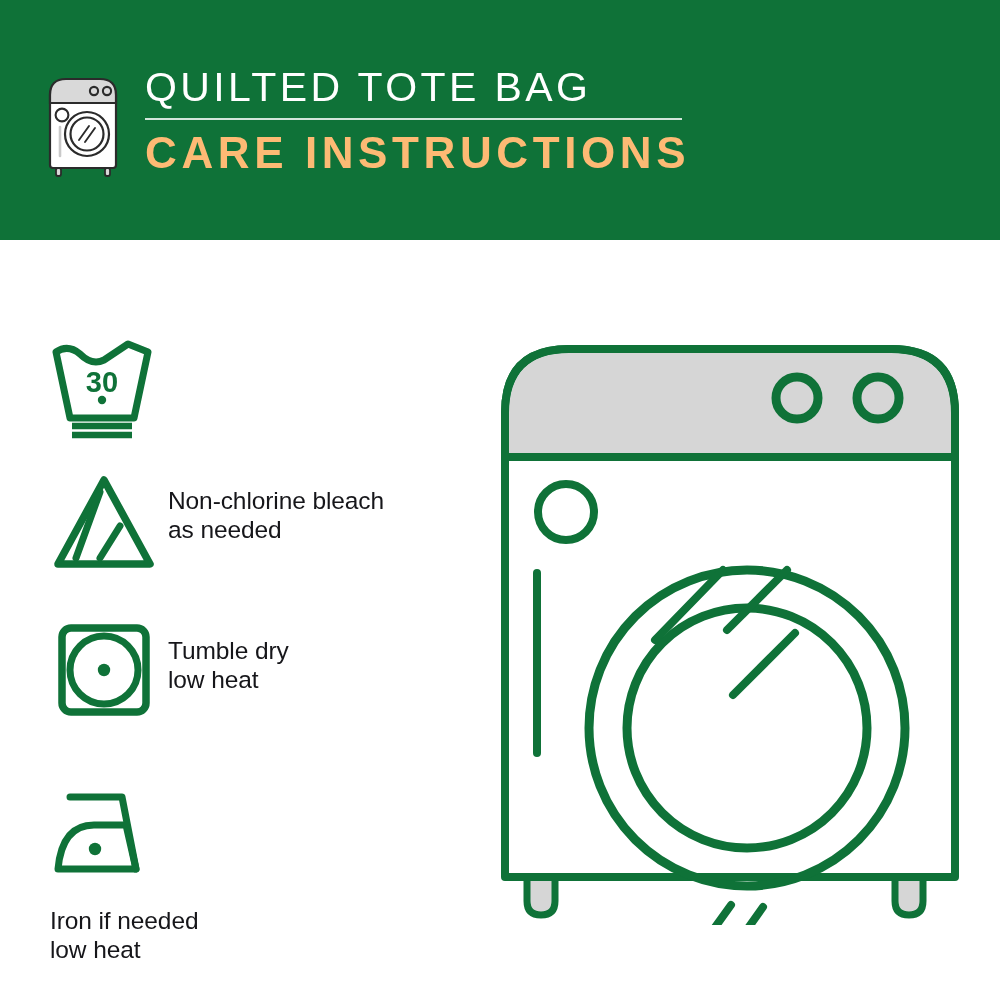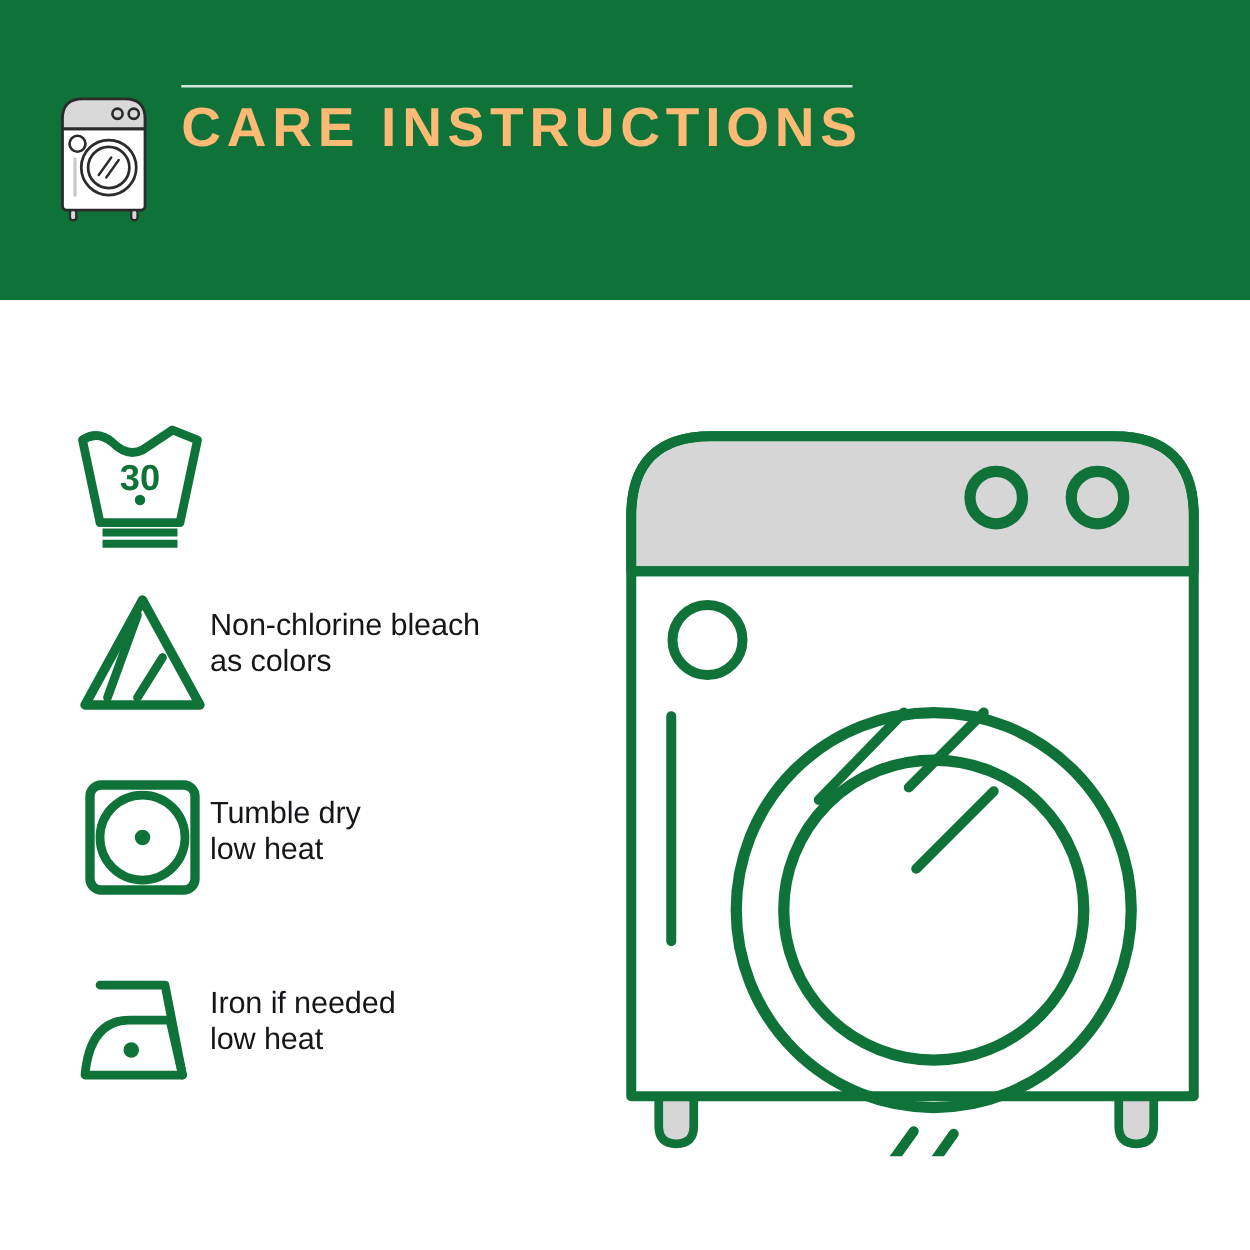--- a/index.html
+++ b/index.html
@@ -83,21 +83,21 @@
   .care-row {
     position: relative;
     display: flex;
     align-items: flex-start;
   }
   .care-icon-cell {
     width: 118px;
     flex: 0 0 118px;
     display: flex;
     align-items: center;
-    justify-content: flex-end;
+    justify-content: flex-start;
   }
   .care-text-cell {
     flex: 1 1 auto;
     padding-top: 14px;
   }
   .care-text {
     font-family: "Liberation Sans", sans-serif;
     font-size: 24.5px;
     line-height: 29px;
     color: #16161a;
@@ -142,20 +142,21 @@
           <circle cx="43" cy="64" r="16.5" fill="none" stroke="#2b2b2b" stroke-width="2.2"></circle>
           <line x1="35" y1="70" x2="45" y2="56" stroke="#2b2b2b" stroke-width="1.9" stroke-linecap="round"></line>
           <line x1="41" y1="72" x2="51" y2="58" stroke="#2b2b2b" stroke-width="1.9" stroke-linecap="round"></line>
 
           <rect x="12" y="98" width="5" height="8" rx="2" fill="#d9d9d9" stroke="#2b2b2b" stroke-width="1.8"></rect>
           <rect x="61" y="98" width="5" height="8" rx="2" fill="#d9d9d9" stroke="#2b2b2b" stroke-width="1.8"></rect>
         </svg>
       </div>
 
       <div id="header-titles">
+        <div id="title-line-1">QUILTED TOTE BAG</div>
         <div id="title-divider"></div>
         <div id="title-line-2">CARE INSTRUCTIONS</div>
       </div>
 
     </div>
   </div>
 
   <div id="care-list">
 
     <div class="care-row" style="height:132px;">
@@ -176,39 +177,39 @@
     <div class="care-row" style="height:150px;">
       <div class="care-icon-cell">
         <svg viewBox="0 0 108 100" width="108" height="100" aria-hidden="true">
           <path d="M54 8 L100 92 L8 92 Z" fill="none" stroke="#0f7238" stroke-width="7.5" stroke-linejoin="round"></path>
           <line x1="50" y1="20" x2="26" y2="86" stroke="#0f7238" stroke-width="7" stroke-linecap="round"></line>
           <line x1="70" y1="54" x2="50" y2="86" stroke="#0f7238" stroke-width="7" stroke-linecap="round"></line>
         </svg>
       </div>
       <div class="care-text-cell">
         <div class="care-text">Non-chlorine bleach
-as colors</div>
+as needed</div>
       </div>
     </div>
 
     <div class="care-row" style="height:152px;">
       <div class="care-icon-cell">
         <svg viewBox="0 0 108 100" width="108" height="100" aria-hidden="true">
           <rect x="12" y="6" width="84" height="84" rx="9" ry="9" fill="none" stroke="#0f7238" stroke-width="7.5"></rect>
           <circle cx="54" cy="48" r="34" fill="none" stroke="#0f7238" stroke-width="7"></circle>
           <circle cx="54" cy="48" r="6.2" fill="#0f7238"></circle>
         </svg>
       </div>
       <div class="care-text-cell">
         <div class="care-text">Tumble dry
 low heat</div>
       </div>
     </div>
 
-    <div class="care-row" style="height:120px;">
+    <div class="care-row" style="height:120px;flex-direction:column;">
       <div class="care-icon-cell">
         <svg viewBox="0 0 108 100" width="108" height="100" aria-hidden="true">
 
           <path d="M20 14 L72 14 L86 86" fill="none" stroke="#0f7238" stroke-width="7" stroke-linecap="round" stroke-linejoin="round"></path>
 
           <path d="M8 86 Q12 42 44 42 L76 42 L86 86 Z" fill="none" stroke="#0f7238" stroke-width="7" stroke-linejoin="round" stroke-linecap="round"></path>
           <circle cx="45" cy="66" r="6.2" fill="#0f7238"></circle>
         </svg>
       </div>
       <div class="care-text-cell">

